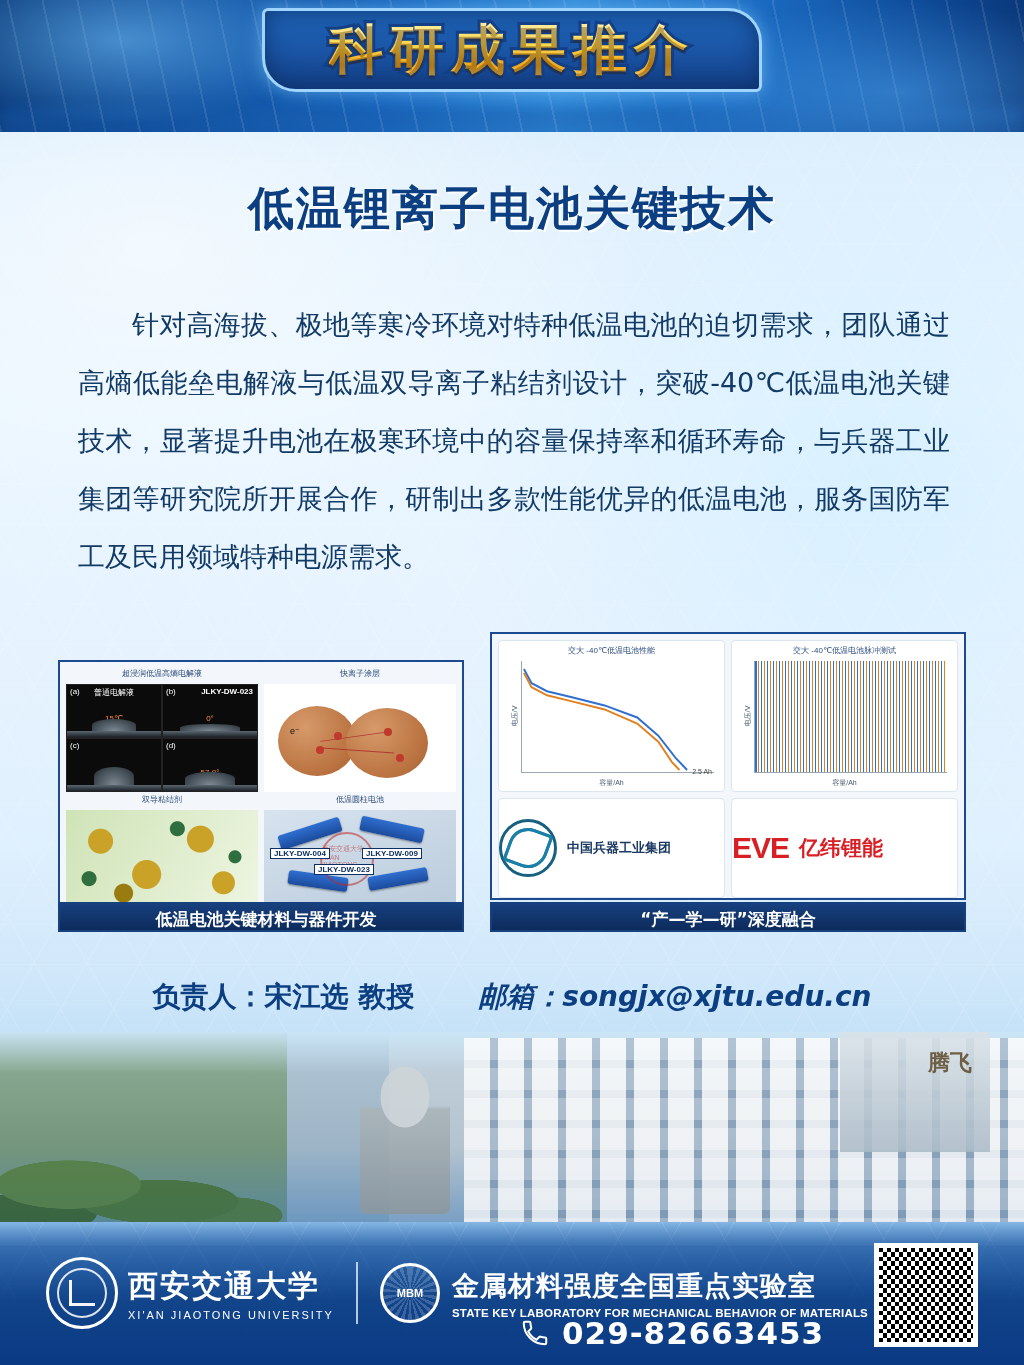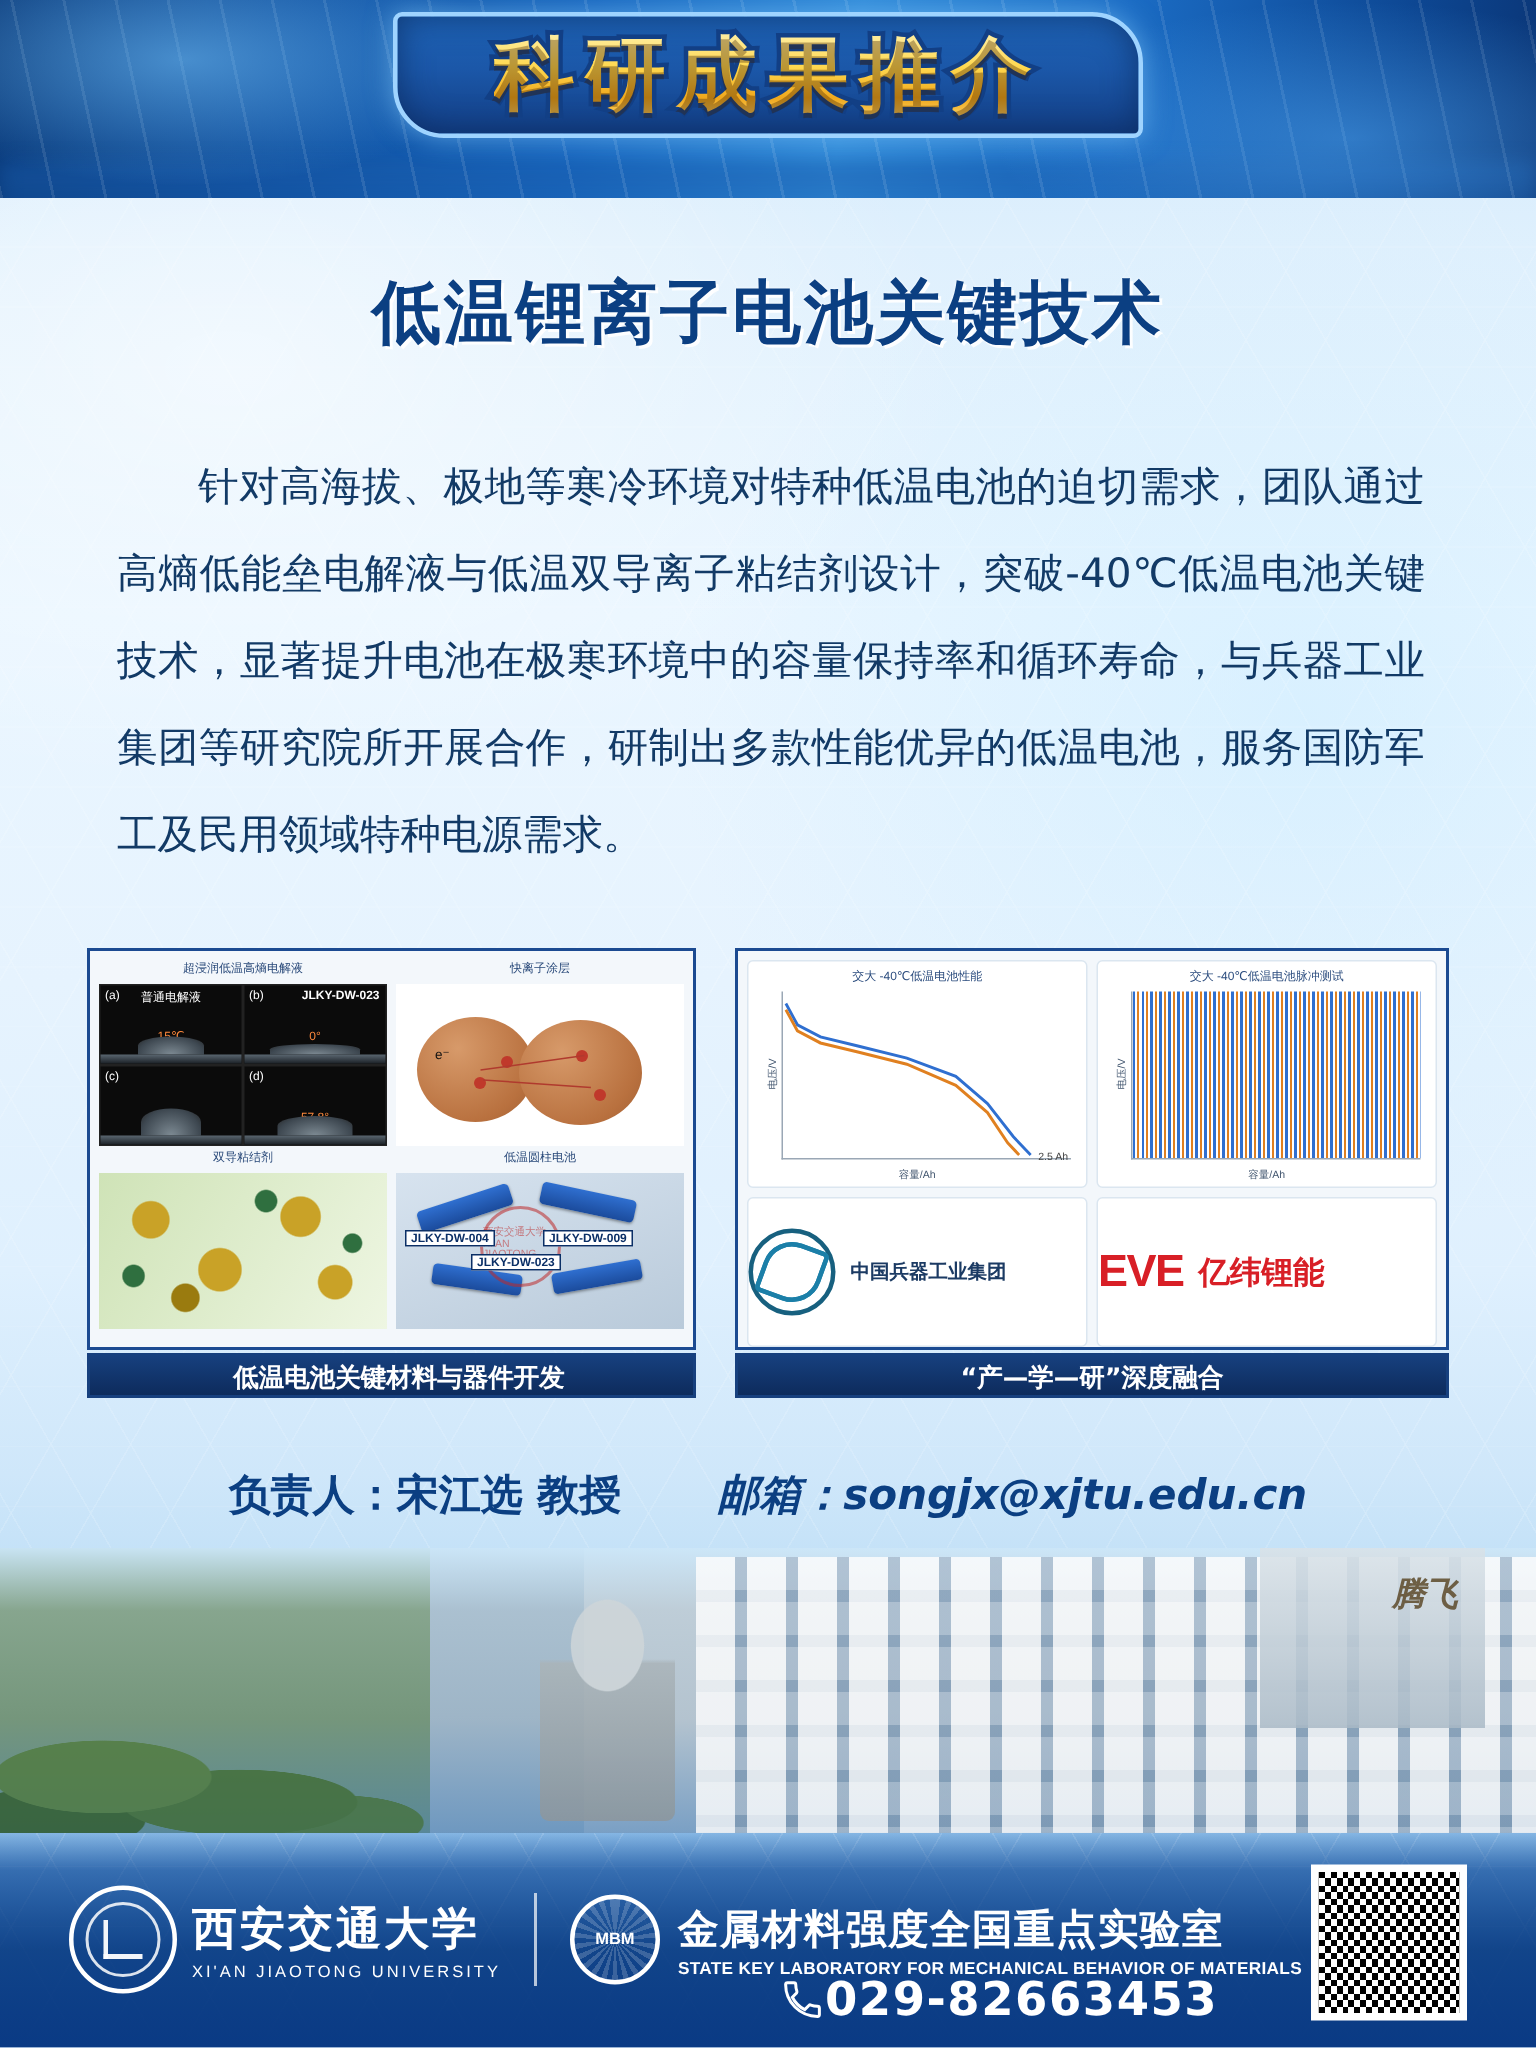--- a/index.html
+++ b/index.html
@@ -91,21 +91,21 @@
     text-align: justify; text-indent: 54px;
     font-family: "DejaVu Sans", "Liberation Sans", sans-serif;
   }
   
   .panels { position: absolute; top: 632px; left: 58px; width: 908px; height: 300px; }
   .panel {
     position: absolute; top: 0; height: 268px;
     background: #f3f7fb; border: 2px solid #1b4a91;
     padding: 6px;
   }
-  .panel.left { left: 0; width: 406px; }
+  .panel.left { left: 0; width: 406px; margin-top: 28px; }
   .panel.right { left: 432px; width: 476px; }
   .panel-caption {
     position: absolute; bottom: 0; height: 30px; line-height: 30px;
     text-align: center; color: #fff; font-size: 17px; font-weight: 700;
     background: linear-gradient(180deg,#17407e,#0d2b5c);
     border: 2px solid #17407e;
     font-family: "DejaVu Sans", "Liberation Sans", sans-serif;
   }
   .panel-caption.left { left: 0; width: 406px; padding-left: 10px; }
   .panel-caption.right { left: 432px; width: 476px; }
@@ -180,21 +180,21 @@
   }
   .bldg {
     position:absolute; right:0; top:6px; width:560px; height:184px;
     background:
       repeating-linear-gradient(90deg, rgba(255,255,255,.85) 0 26px, rgba(120,150,180,.55) 26px 34px),
       repeating-linear-gradient(180deg, rgba(255,255,255,.6) 0 22px, rgba(110,140,170,.5) 22px 30px),
       linear-gradient(180deg,#cfd8de,#9fb0bd);
     opacity:.85;
   }
   .tower { position:absolute; right:34px; top:0; width:150px; height:120px; background:linear-gradient(180deg,#d9e2e8,#a9b9c6); opacity:.85; }
-  .tower-text { position:absolute; right:52px; top:16px; color:#5d4a2a; font-size:22px; font-weight:700; opacity:.85; font-family:"DejaVu Serif", serif;font-style:italic; }
+  .tower-text { position:absolute; right:52px; top:16px; color:#5d4a2a; font-size:22px; font-weight:700; opacity:.85; font-family:"DejaVu Serif", serif; }
   .palms { position:absolute; left:0; bottom:0; width:380px; height:170px;
     background:
       radial-gradient(ellipse 120px 40px at 18% 78%, #4f7a3a 60%, rgba(0,0,0,0) 61%),
       radial-gradient(ellipse 130px 36px at 42% 88%, #3f6b30 60%, rgba(0,0,0,0) 61%),
       radial-gradient(ellipse 110px 34px at 8% 95%, #2f5a26 60%, rgba(0,0,0,0) 61%),
       radial-gradient(ellipse 90px 30px at 60% 96%, #45713a 60%, rgba(0,0,0,0) 61%);
     opacity:.75;
   }
   .statue { position:absolute; left:360px; bottom:8px; width:90px; height:150px;
     background: radial-gradient(ellipse 40px 50px at 50% 22%, #cfd6d9 60%, rgba(0,0,0,0) 62%),
@@ -213,21 +213,21 @@
       linear-gradient(0deg, rgba(255,255,255,.95) 0 3px, rgba(0,0,0,0) 3px 6px) repeat-y; }
   .xjtu-names { margin-left:10px; }
   .xjtu-cn { font-size:30px; font-weight:700; letter-spacing:2px; font-family:"DejaVu Serif","Liberation Serif",serif; }
   .xjtu-en { font-size:11px; letter-spacing:2px; margin-top:2px; }
   .vline { width:2px; height:62px; background:rgba(255,255,255,.7); margin:0 22px; }
   .mbm-logo { width:60px; height:60px; border-radius:50%; border:3px solid #fff; display:flex; align-items:center; justify-content:center; font-size:11px; font-weight:700; flex:0 0 auto;
     background: repeating-conic-gradient(rgba(255,255,255,.18) 0 8deg, rgba(255,255,255,0) 8deg 16deg); }
   .lab-names { margin-left:12px; }
   .lab-cn { font-size:27px; font-weight:700; letter-spacing:1px; }
   .lab-en { font-size:11.5px; font-weight:700; letter-spacing:.2px; margin-top:3px; }
-  .phone { position:absolute; left:520px; bottom:14px; display:flex; align-items:center; }
+  .phone { position:absolute; left:520px; bottom:14px; display:flex; align-items:center; gap:12px; }
   .phone-num { font-size:31px; font-weight:700; letter-spacing:1px; font-family:"DejaVu Sans","Liberation Sans",sans-serif; }
   .qr { position:absolute; right:46px; bottom:18px; width:104px; height:104px; background:#fff; padding:5px; }
   .qr-inner { width:100%; height:100%;
     background-image:
       repeating-linear-gradient(90deg,#000 0 4px, #fff 4px 8px),
       repeating-linear-gradient(0deg,#000 0 4px, #fff 4px 9px);
     background-blend-mode: difference; }
 </style>
 </head>
 <body>

